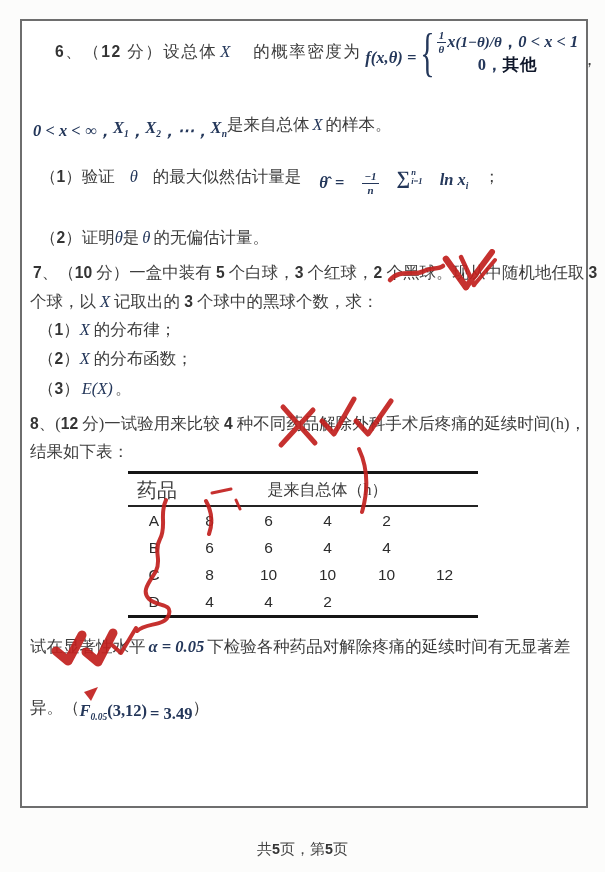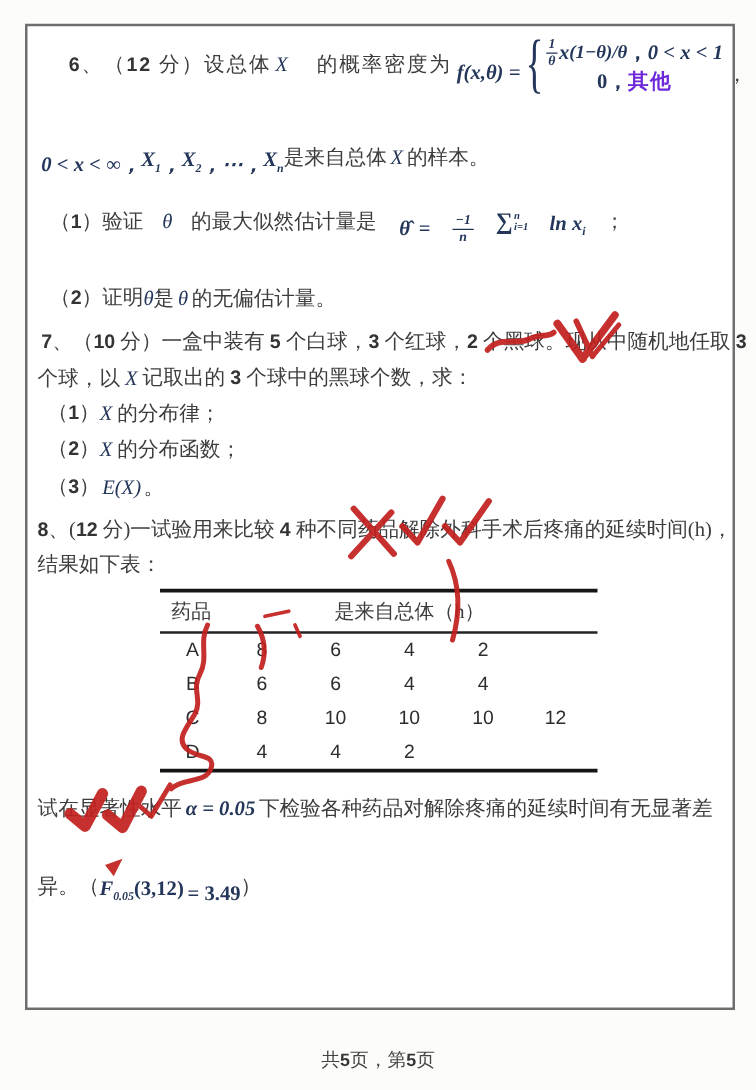--- a/index.html
+++ b/index.html
@@ -23,32 +23,32 @@
   sup{font-size:15px;}
   
   .pwf{display:inline-flex;align-items:center;margin-left:4px;}
   .brace{display:inline-block;font-size:30px;transform:scaleY(1.75);font-style:normal;margin:0 2px 0 4px;color:#24375a;}
   .cases{display:inline-flex;flex-direction:column;font-weight:600;}
   .case-row{display:flex;align-items:center;line-height:20px;}
   .case2{justify-content:center;line-height:20px;}
   .frac{display:inline-flex;flex-direction:column;align-items:center;font-size:11px;line-height:11px;margin-right:1px;}
   .frac .fn{border-bottom:1px solid #24375a;padding:0 2px 1px 2px;}
   .frac .fd{padding-top:1px;}
-  .cnb{font-style:normal;font-weight:700;color:#6d28d9;letter-spacing:1px;}
+  .cnb{font-style:normal;font-weight:700;color:#0f172a;letter-spacing:1px;}
   .tail-comma{align-self:flex-end;margin:0 0 4px 3px;font-style:normal;}
   
   .sum{display:inline-flex;align-items:center;margin:0 2px;}
   .sig{font-style:normal;font-size:19px;line-height:19px;}
   .lims{display:inline-flex;flex-direction:column;font-size:8.5px;line-height:9px;margin-left:1px;}
   
   .dtable{position:absolute;left:128px;top:471px;width:350px;}
   .rule-heavy{border-top:3px solid #151515;height:0;}
   .rule-light{border-top:2px solid #242424;height:0;}
   .hrow{display:grid;grid-template-columns:52px 295px;height:31px;align-items:center;}
-  .hrow .hc1{padding-left:9px;font-size:16px;}
+  .hrow .hc1{padding-left:9px;font-size:20px;}
   .hrow .hc2{text-align:center;font-size:16px;}
   .drow{display:grid;grid-template-columns:52px 59px 59px 59px 59px 57px;height:27px;align-items:center;text-align:center;
         font-family:"Liberation Sans","DejaVu Sans",sans-serif;font-size:15.5px;color:#2c2c2c;}
   .footer{position:absolute;left:0;top:838px;width:605px;text-align:center;font-size:15px;color:#454545;}
   .marks{position:absolute;left:0;top:0;pointer-events:none;z-index:6;}
 </style>
 </head>
 <body>
 
 <div class="frame"></div>

